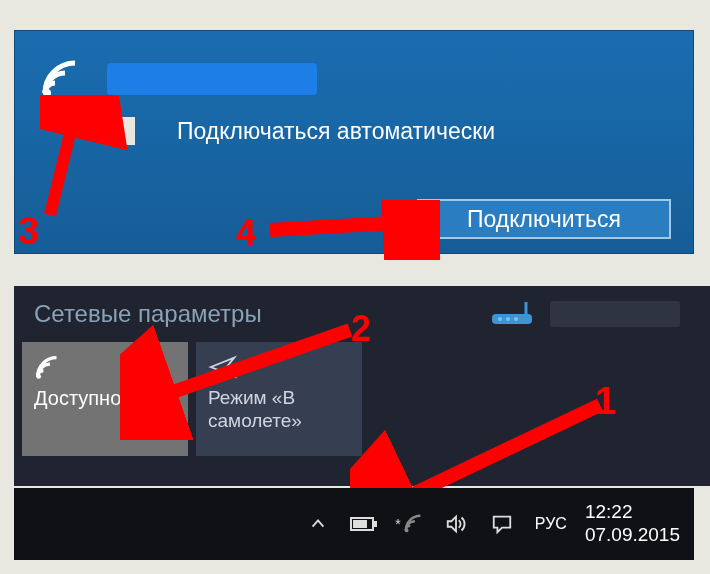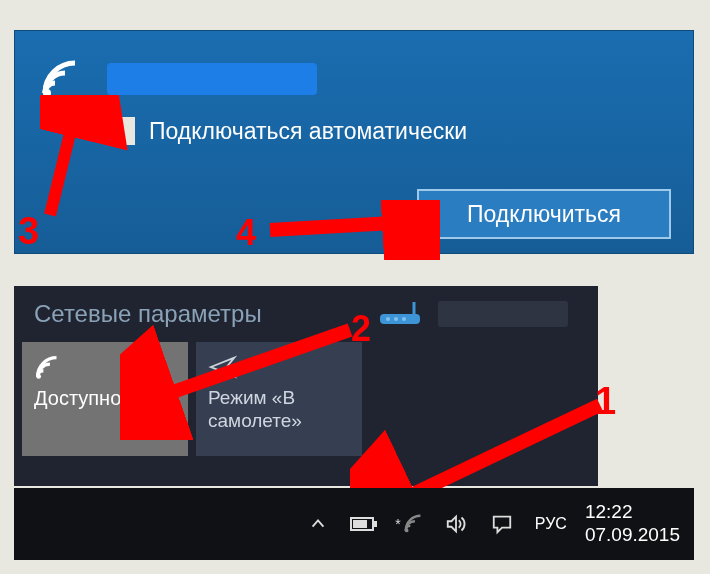--- a/index.html
+++ b/index.html
@@ -35,38 +35,39 @@
     width: 210px;
     height: 32px;
     background: #1d7ee8;
     border-radius: 4px;
   }
   .auto-connect {
     display: flex;
     align-items: center;
     margin-left: 92px;
     margin-top: 6px;
+    gap: 28px;
   }
   .checkbox {
     width: 28px;
     height: 28px;
     background: #e8e8e0;
     margin-right: 14px;
   }
   .auto-label {
     color: #fff;
     font-size: 23px;
     font-weight: 300;
   }
   .connect-btn {
     position: absolute;
     right: 22px;
     bottom: 14px;
     width: 254px;
-    height: 50px;
+    height: 40px;
     background: #2b7dc1;
     border: 2px solid #9ec9e8;
     color: #fff;
     font-size: 23px;
     display: flex;
     align-items: center;
     justify-content: center;
     font-weight: 400;
   }
 
@@ -86,21 +87,21 @@
     color: #ff0000;
     font-size: 36px;
     font-weight: bold;
     font-family: Arial, sans-serif;
   }
 
   .bottom-panel {
     position: absolute;
     left: 14px;
     top: 286px;
-    width: 584px;
+    width: 696px;
     height: 200px;
     background: #1f2430;
   }
   .net-params {
     color: #8aa2b8;
     font-size: 24px;
     font-weight: 300;
     padding: 14px 0 0 20px;
   }
   .tiles {

